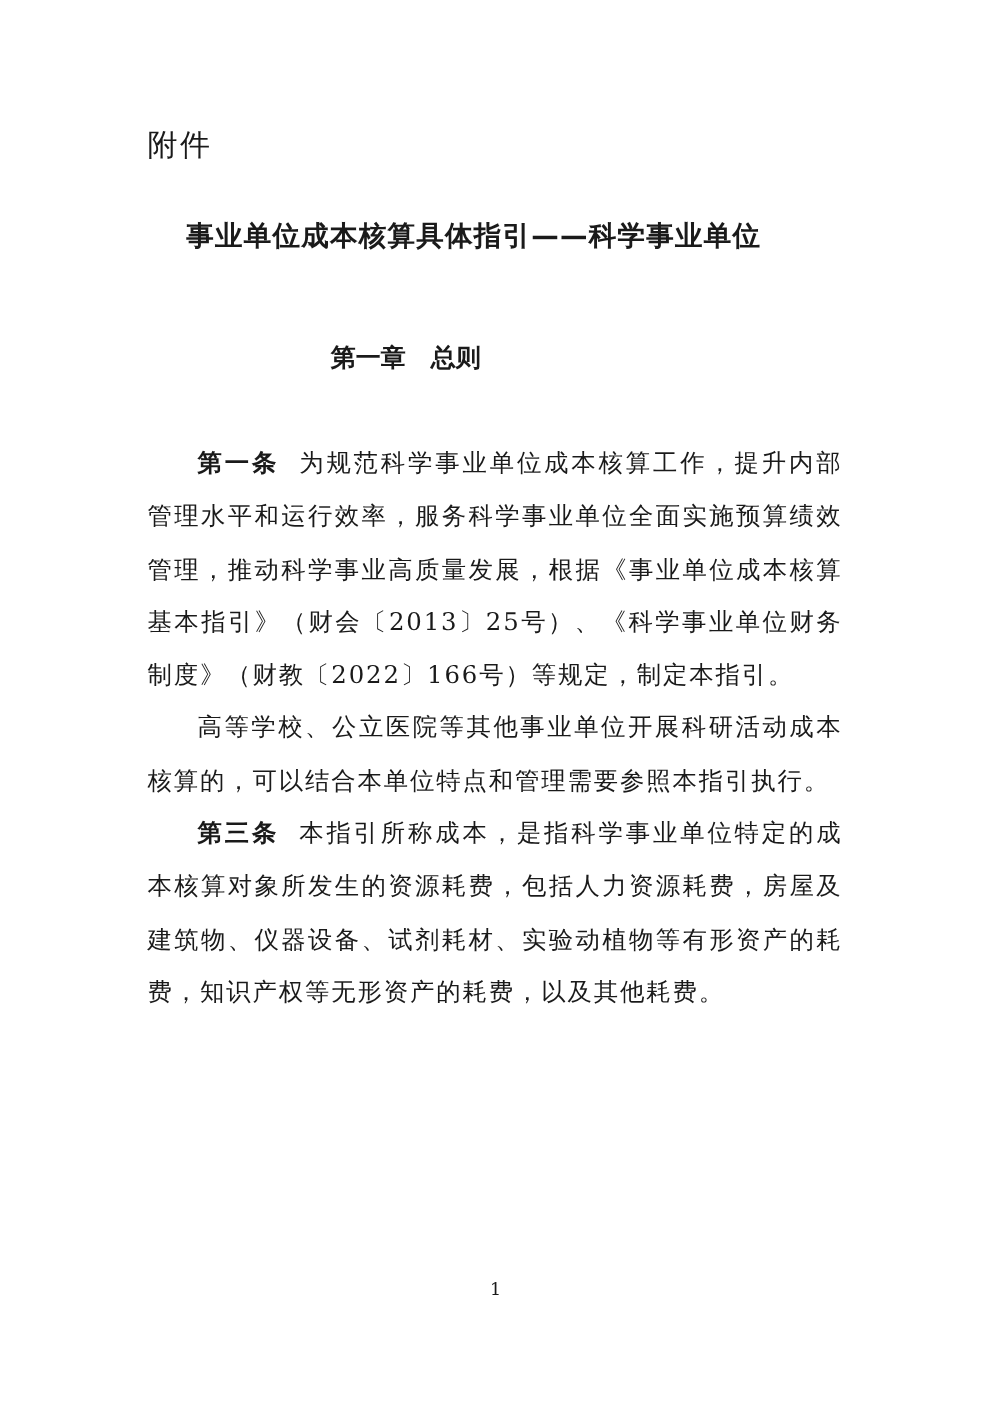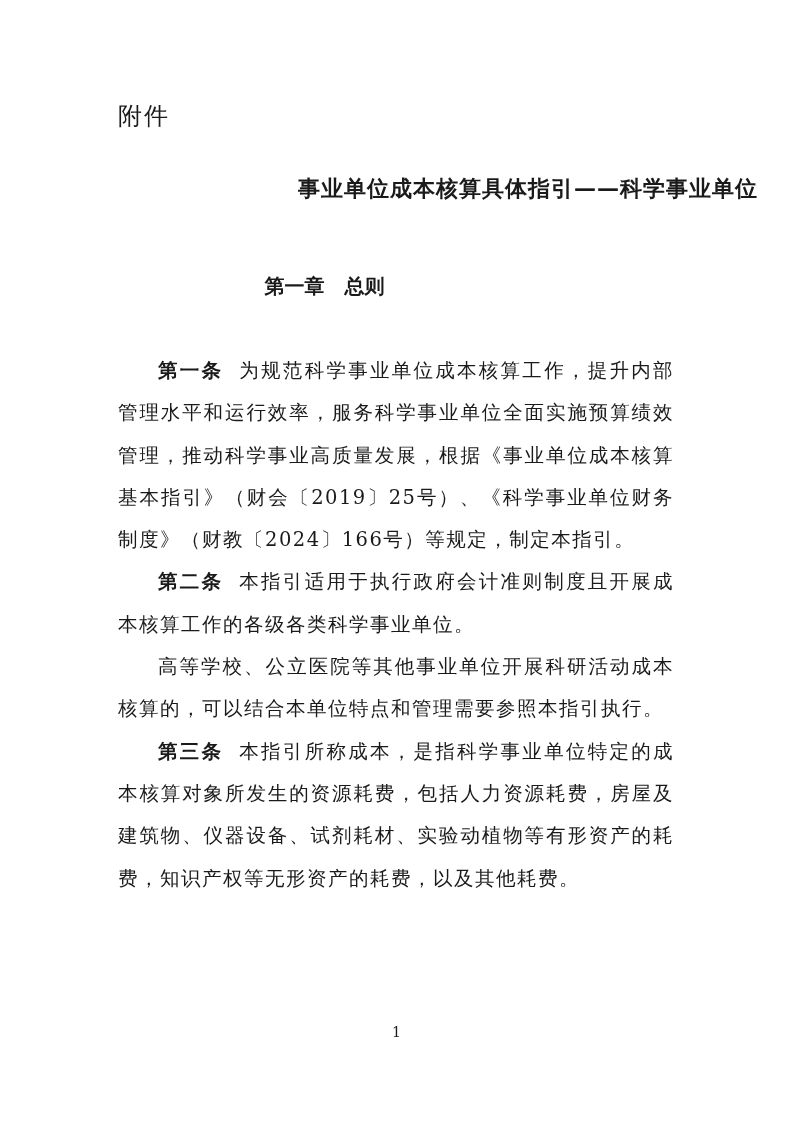--- a/index.html
+++ b/index.html
@@ -26,21 +26,21 @@
       left: 118px;
       top: 100px;
       font-size: 24px;
       letter-spacing: 2px;
     }
     .doc-title {
       position: absolute;
       left: 0;
       width: 758px;
       top: 174px;
-      text-align: right;
+      text-align: center;
       font-size: 22px;
       font-weight: bold;
       letter-spacing: 1px;
       font-family: "DejaVu Sans", "Liberation Sans", sans-serif;
     }
     .chapter {
       position: absolute;
       left: 0;
       width: 649px;
       top: 273px;
@@ -83,20 +83,19 @@
 <body>
 
 <div class="page">
   <div class="attachment">附件</div>
 
   <div class="doc-title">事业单位成本核算具体指引——科学事业单位</div>
 
   <div class="chapter">第一章　总则</div>
 
   <div class="body-text">
-    <p class="para"><span class="article-label">第一条</span><span>为规范科学事业单位成本核算工作，提升内部管理水平和运行效率，服务科学事业单位全面实施预算绩效管理，推动科学事业高质量发展，根据《事业单位成本核算基本指引》（财会〔2019〕25号）、《科学事业单位财务制度》（财教〔2024〕166号）等规定，制定本指引。</span></p>
-    <p class="para"><span class="article-label">第二条</span><span>本指引适用于执行政府会计准则制度且开展成本核算工作的各级各类科学事业单位。</span></p>
+    <p class="para"><span class="article-label">第一条</span><span>为规范科学事业单位成本核算工作，提升内部管理水平和运行效率，服务科学事业单位全面实施预算绩效管理，推动科学事业高质量发展，根据《事业单位成本核算基本指引》（财会〔2013〕25号）、《科学事业单位财务制度》（财教〔2022〕166号）等规定，制定本指引。</span></p>
     <p class="para"><span>高等学校、公立医院等其他事业单位开展科研活动成本核算的，可以结合本单位特点和管理需要参照本指引执行。</span></p>
     <p class="para"><span class="article-label">第三条</span><span>本指引所称成本，是指科学事业单位特定的成本核算对象所发生的资源耗费，包括人力资源耗费，房屋及建筑物、仪器设备、试剂耗材、实验动植物等有形资产的耗费，知识产权等无形资产的耗费，以及其他耗费。</span></p>
   </div>
 
   <div class="page-number">1</div>
 </div>
 
 </body></html>

